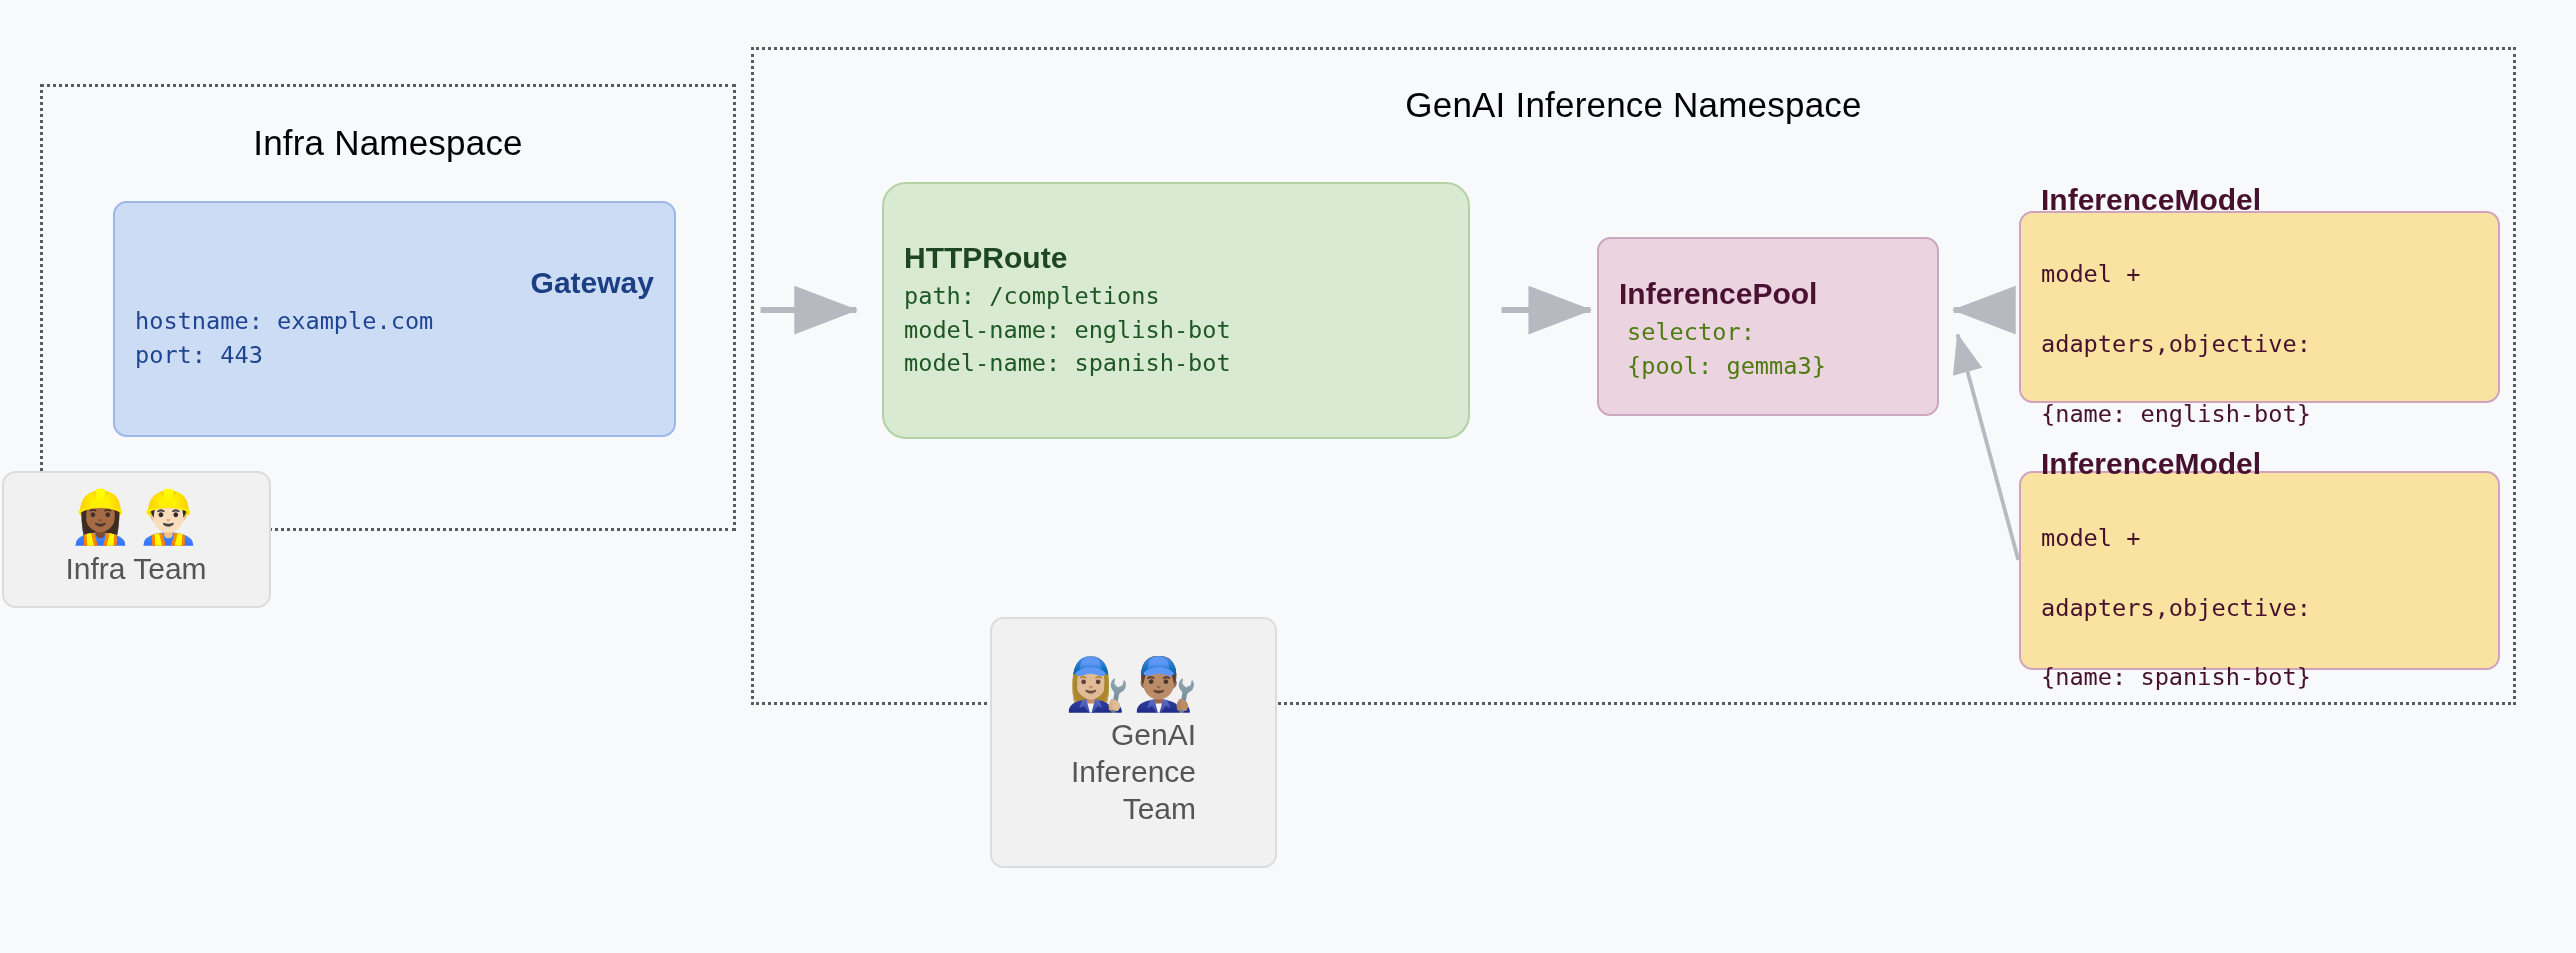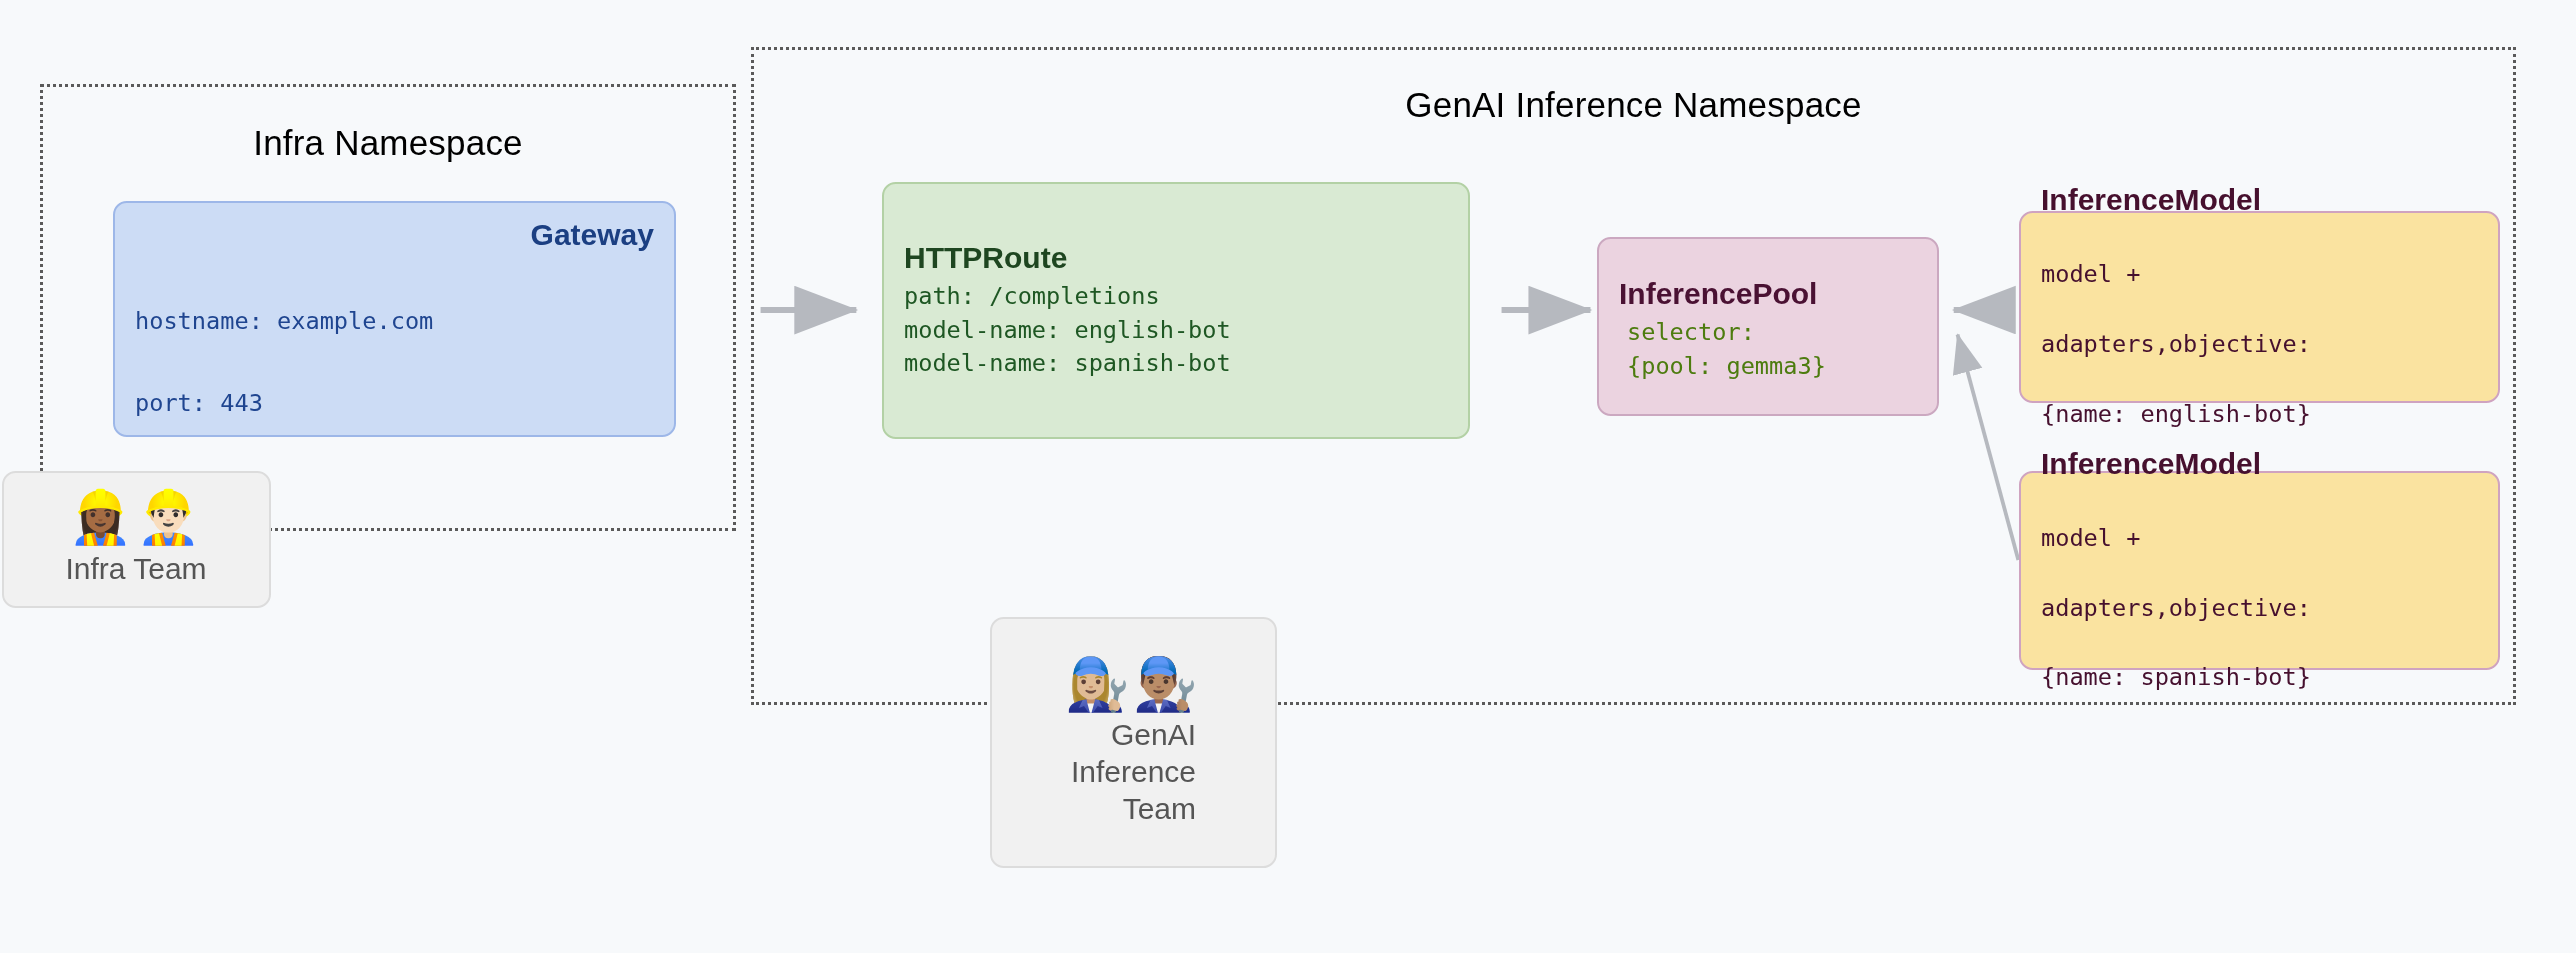--- a/index.html
+++ b/index.html
@@ -50,21 +50,21 @@
   }
   .node .code{
     font-family:"DejaVu Sans Mono","Liberation Mono",monospace;
     font-size:23.6px;
     line-height:1.44;
     white-space:pre;
   }
 
   .gateway{background:#ccdcf5;border-color:#9db7e8;}
   .gateway .title{color:#1b3f82;text-align:right;}
-  .gateway .code{color:#1f4590;margin-top:48px;}
+  .gateway .code{color:#1f4590;}
 
   .httproute{background:#d9ead3;border-color:#b3d1a5;}
   .httproute .title{color:#1e4620;}
   .httproute .code{color:#1e5723;}
 
   .pool{background:#ebd3e0;border-color:#cba8c0;}
   .pool .title{color:#4a1133;}
   .pool .code{color:#4d7c0f;margin-left:8px;}
 
   .model{background:#fae3a0;border-color:#cfa3c0;gap:36px;}
@@ -136,21 +136,21 @@
       <line x1="2655" y1="737" x2="2575" y2="440" stroke="#b6b9bf" stroke-width="5" marker-end="url(#ah)"></line>
     </g>
   </svg>
 
   <div class="node gateway" style="left:113px;top:201px;width:563px;height:236px;">
     <div class="title">Gateway</div>
     <div class="code">hostname: example.com</div>
     <div class="code">port: 443</div>
   </div>
 
-  <div class="node httproute" style="left:882px;top:182px;width:588px;height:257px;">
+  <div class="node httproute" style="left:882px;top:182px;width:588px;height:257px;border-radius:24px;">
     <div class="title">HTTPRoute</div>
     <div class="code">path: /completions</div>
     <div class="code">model-name: english-bot</div>
     <div class="code">model-name: spanish-bot</div>
   </div>
 
   <div class="node pool" style="left:1597px;top:237px;width:342px;height:179px;padding-top:10.6px;padding-bottom:3px;">
     <div class="title">InferencePool</div>
     <div class="code">selector:</div>
     <div class="code">{pool: gemma3}</div>

